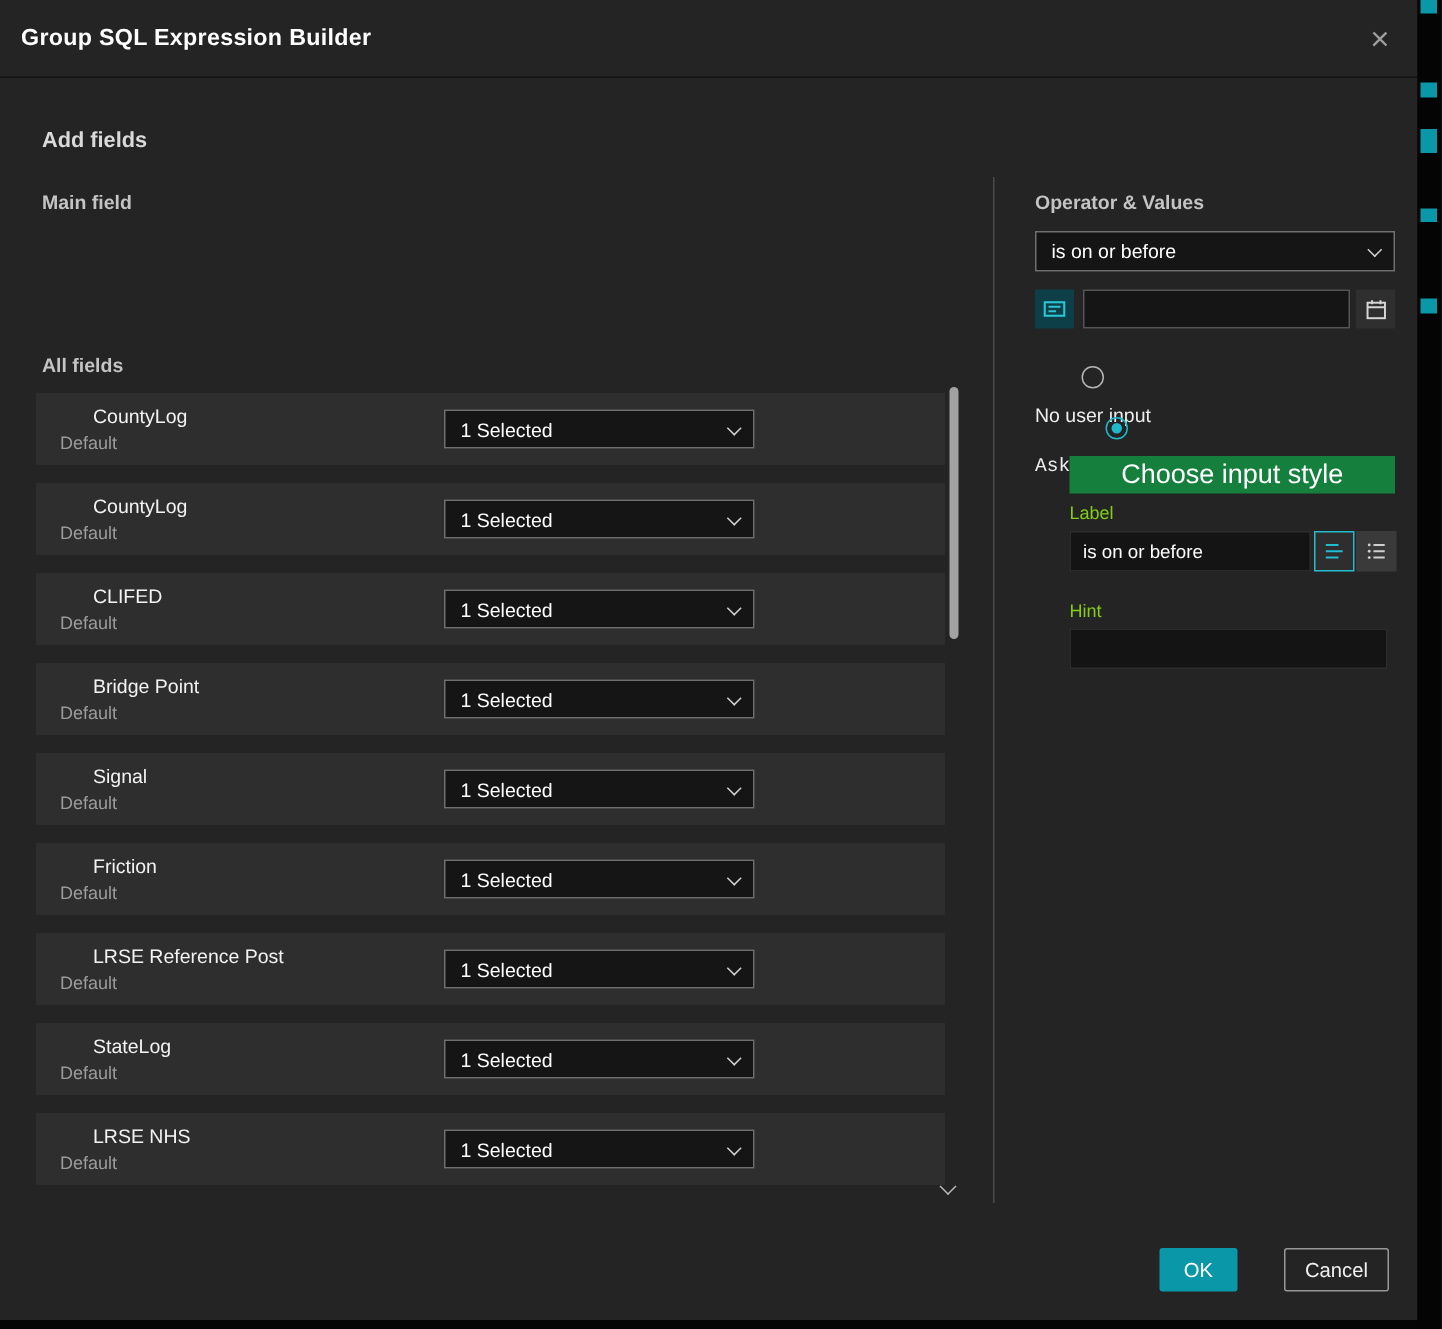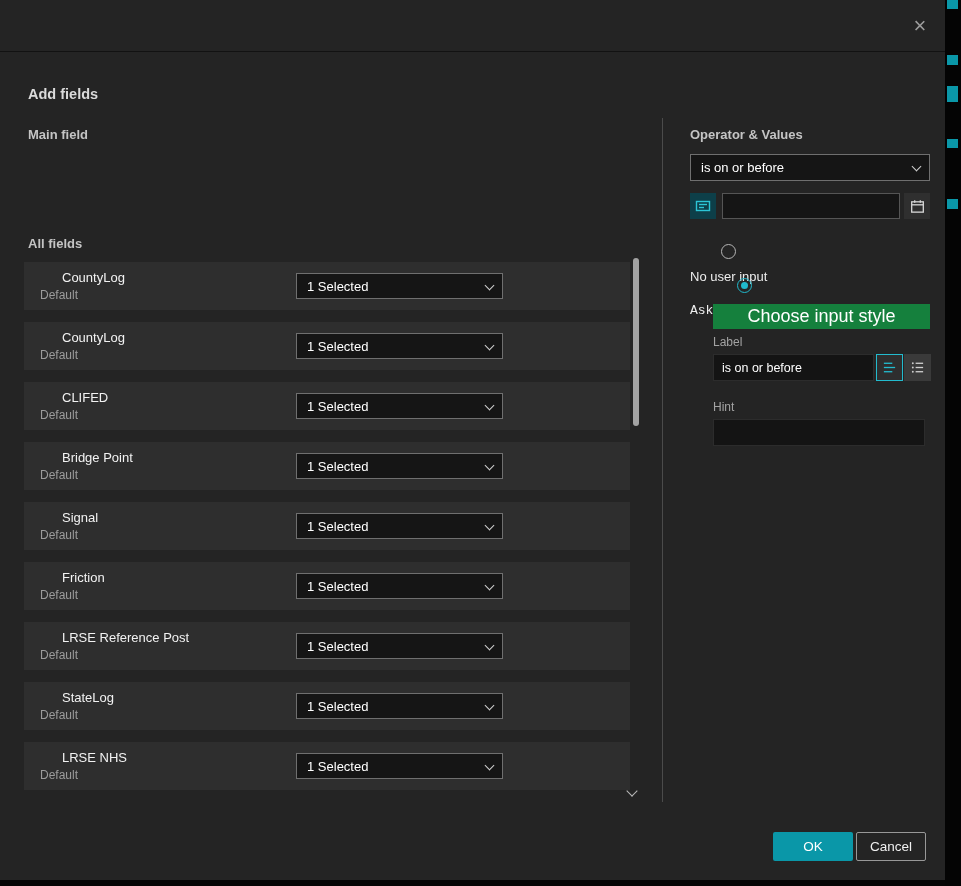--- a/index.html
+++ b/index.html
@@ -66,50 +66,51 @@
 
   .radio-row { position:absolute; left:690px; display:flex; align-items:center; gap:10px; cursor:pointer;flex-direction:column; }
   .rr1 { top:244px; } .rr2 { top:278px;font-family:Liberation Mono, monospace; }
   .rcirc { width:15px; height:15px; border-radius:50%; border:1.5px solid #b5b5b5; flex:0 0 auto; position:relative; }
   .rr2 .rcirc { border-color:#20b8cb; }
   .rr2 .rcirc::after { content:""; position:absolute; left:2.5px; top:2.5px; width:7px; height:7px; border-radius:50%; background:#20b8cb; }
   .rlabel { font-size:13px; color:#ededed; }
 
   .choose-btn { position:absolute; left:713px; top:304px; width:217px; height:25px; background:#15803d; color:#ffffff;
                 font-size:18px; display:flex; align-items:center; justify-content:center; cursor:pointer; }
-  .cap { position:absolute; font-size:12px; color:#a3a3a3; }
+  .cap { position:absolute; font-size:12px; color:#84cc16; }
   .lab-cap { left:713px; top:335px; }
   .hint-cap { left:713px; top:400px; }
   .label-input { position:absolute; left:713px; top:354px; width:161px; height:27px; background:#141414;
                  border:1px solid #2c2c2c; color:#ffffff; font-size:12.5px; padding:0 8px; font-family:inherit; outline:none; }
   .style-btn { position:absolute; top:354px; width:27px; height:27px; display:flex; align-items:center; justify-content:center; cursor:pointer; }
   .style-btn.b1 { left:876px; background:#2e2e2e; color:#23bbce; border:1px solid #23bbce; }
   .style-btn.b2 { left:904px; background:#3a3a3a; color:#cfcfcf; }
   .hint-input { position:absolute; left:713px; top:419px; width:212px; height:27px; background:#141414;
                 border:1px solid #2c2c2c; color:#ffffff; font-size:12.5px; padding:0 8px; font-family:inherit; outline:none; }
 
   
-  .ok-btn { position:absolute; left:773px; top:832px; width:80px; height:29px; background:#0a97a8; color:#ffffff;
+  .ok-btn { position:absolute; left:773px; top:832px; width:52px; height:29px; background:#0a97a8; color:#ffffff;
             font-size:13.5px; display:flex; align-items:center; justify-content:center; border-radius:2px; cursor:pointer; }
   .cancel-btn { position:absolute; left:856px; top:832px; width:70px; height:29px; background:transparent;
             border:1px solid #989898; color:#f0f0f0; font-size:13.5px; display:flex; align-items:center;
             justify-content:center; border-radius:2px; cursor:pointer; }
 
   
   .strip { position:absolute; left:945px; top:0; width:16px; height:886px; background:#040404; }
   .frag { position:absolute; left:2px; width:11px; background:#0a97a8; }
   .f1 { top:0; height:9px; } .f2 { top:55px; height:10px; } .f3 { top:86px; height:16px; }
   .f4 { top:139px; height:9px; } .f5 { top:199px; height:10px; }
 </style>
 </head>
 <body>
 
 <div class="dialog">
 
   <div class="hdr">
+    <div class="hdr-title">Group SQL Expression Builder</div>
     <div class="close-btn">×</div>
   </div>
 
   <div class="h-add">Add fields</div>
 
   <div class="sec-label main-label">Main field</div>
 
   <div class="sec-label af-label">All fields</div>
 
   <div class="fields-list">

